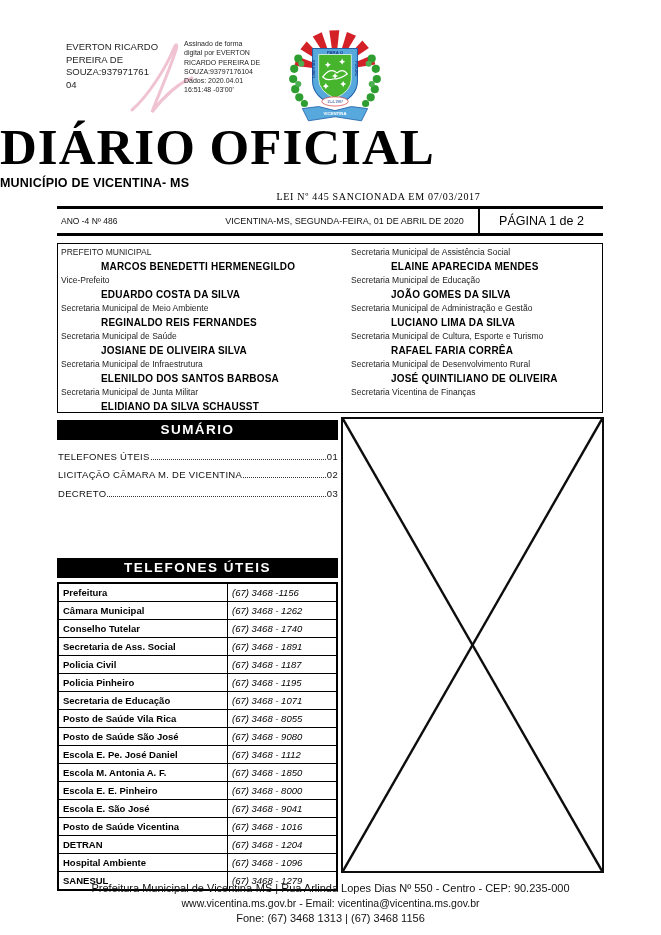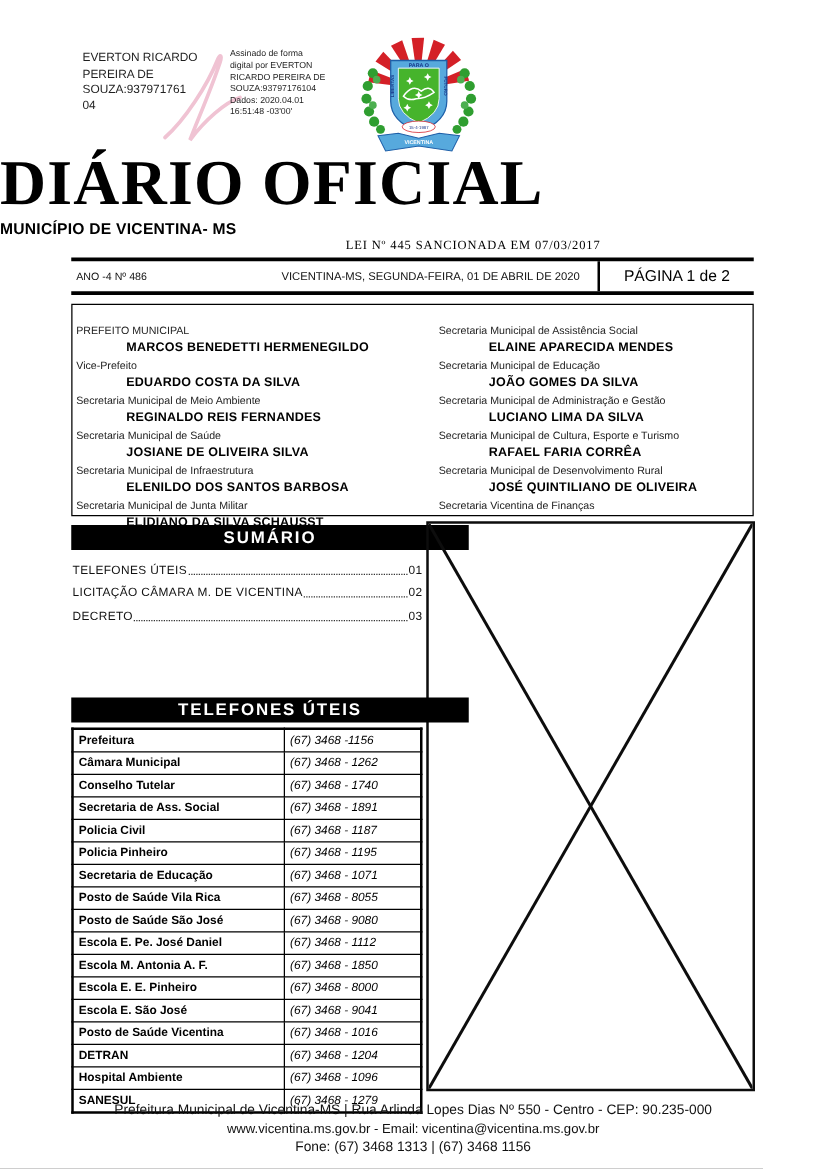--- a/index.html
+++ b/index.html
@@ -30,28 +30,28 @@
     font-family:"Liberation Serif",serif;font-size:10px;letter-spacing:0.7px;margin-left:48px;}
   .rule{left:57px;width:546px;height:3px;background:#000;}
   .metarow{left:57px;top:209px;width:546px;height:24px;display:flex;align-items:center;}
   .meta-edition{width:150px;font-size:8.5px;padding-left:4px;color:#111;}
   .meta-date{flex:1;text-align:center;font-size:9px;color:#111;}
   .meta-page{width:123px;height:100%;border-left:2px solid #000;display:flex;
     align-items:center;justify-content:center;font-size:12.5px;}
 
   
   .officials{left:57px;top:243px;width:546px;height:170px;
-    border:1.3px solid #000;display:flex;box-sizing:border-box;padding-top:14px;gap:36px;}
+    border:1.3px solid #000;display:flex;box-sizing:border-box;padding-top:2px;gap:36px;}
   .off-col{width:50%;}
   .off-role{font-size:8.5px;line-height:13px;color:#1c1c1c;padding-left:3px;}
   .off-name{font-size:10px;font-weight:bold;line-height:15px;padding-left:43px;
     letter-spacing:0.2px;min-height:15px;}
 
   
-  .blackbar{width:318px;height:20px;background:#000;color:#fff;font-weight:bold;
+  .blackbar{width:281px;height:20px;background:#000;color:#fff;font-weight:bold;
     font-size:13.5px;letter-spacing:1.5px;text-align:center;line-height:20px;}
   .bar-sumario{left:57px;top:420px;}
   .bar-phones{left:57px;top:558px;}
 
   
   .toc{left:58px;top:445px;width:280px;}
   .toc-item{display:flex;align-items:flex-end;height:18.5px;font-size:9.5px;
     letter-spacing:0.3px;color:#111;}
   .toc-label{white-space:nowrap;padding-bottom:2px;}
   .toc-dots{flex:1;border-bottom:1.6px dotted #333;margin:0 1px 4px 1px;}

